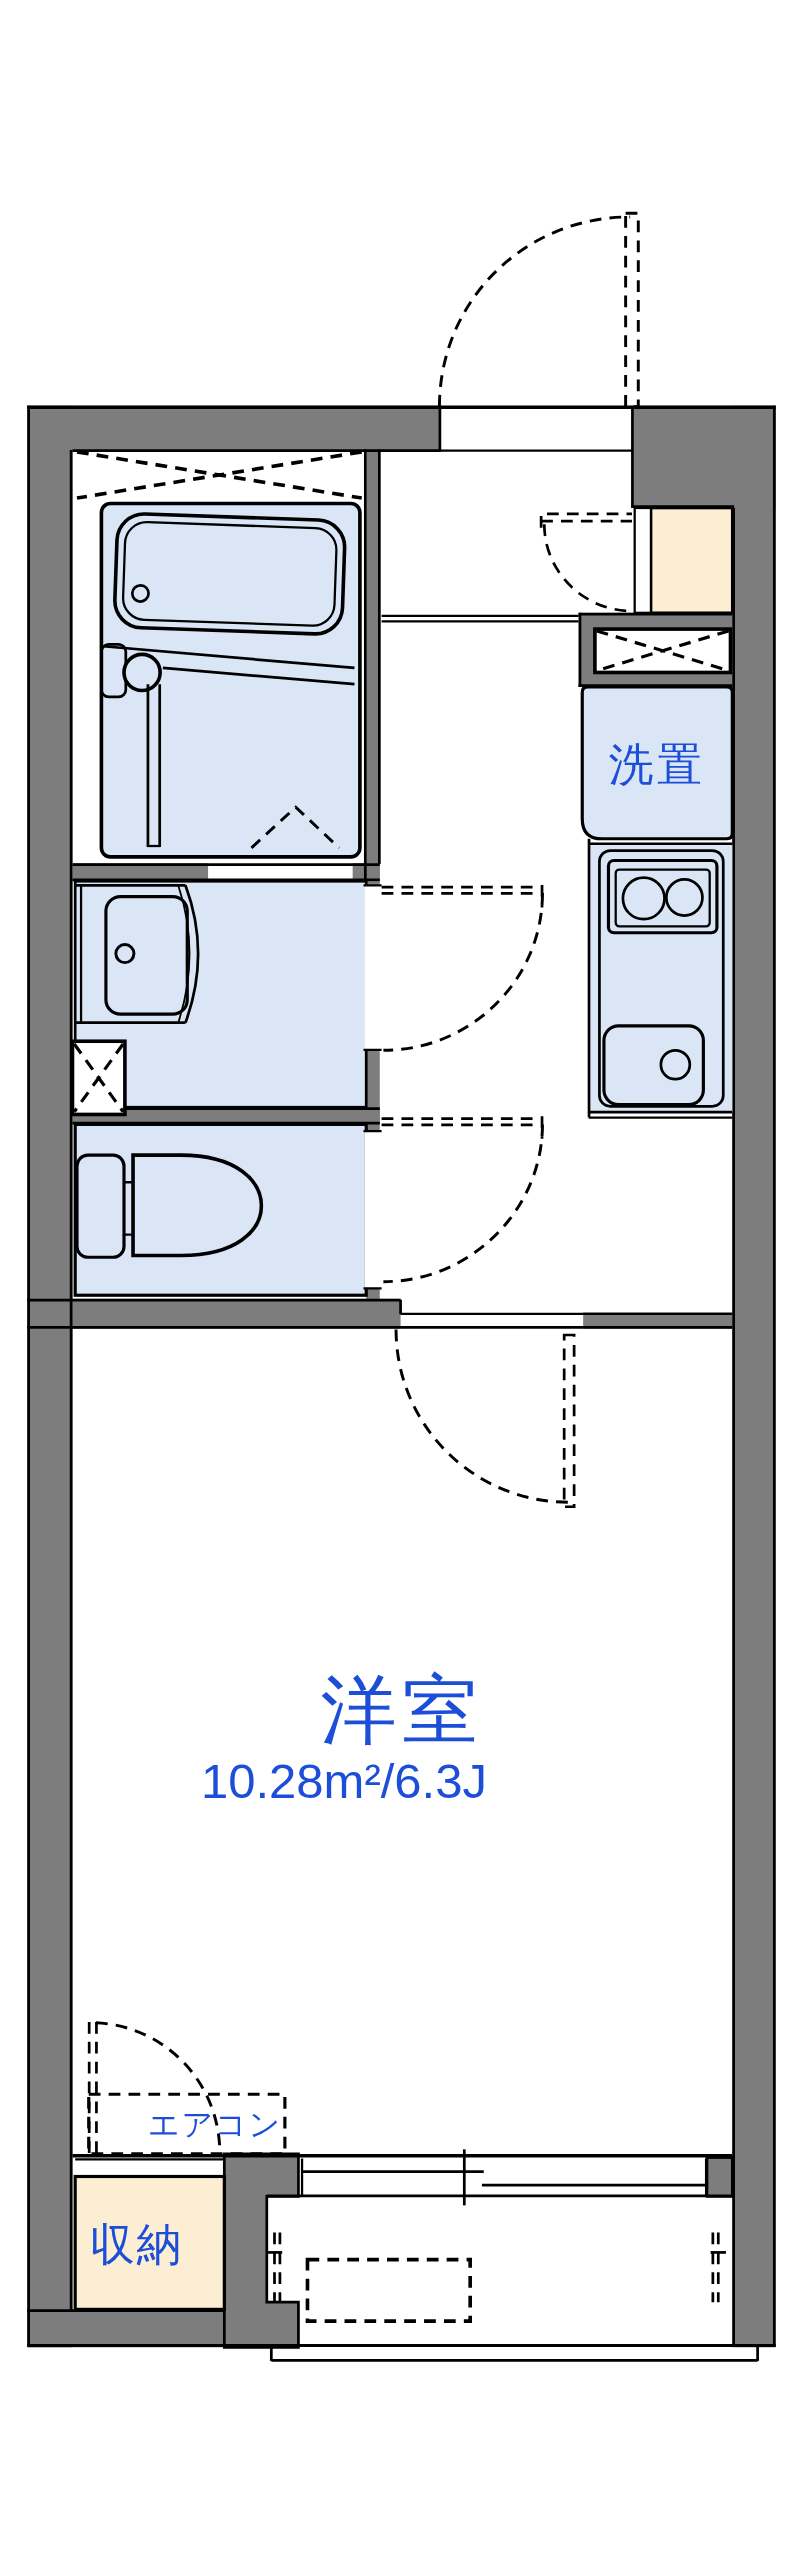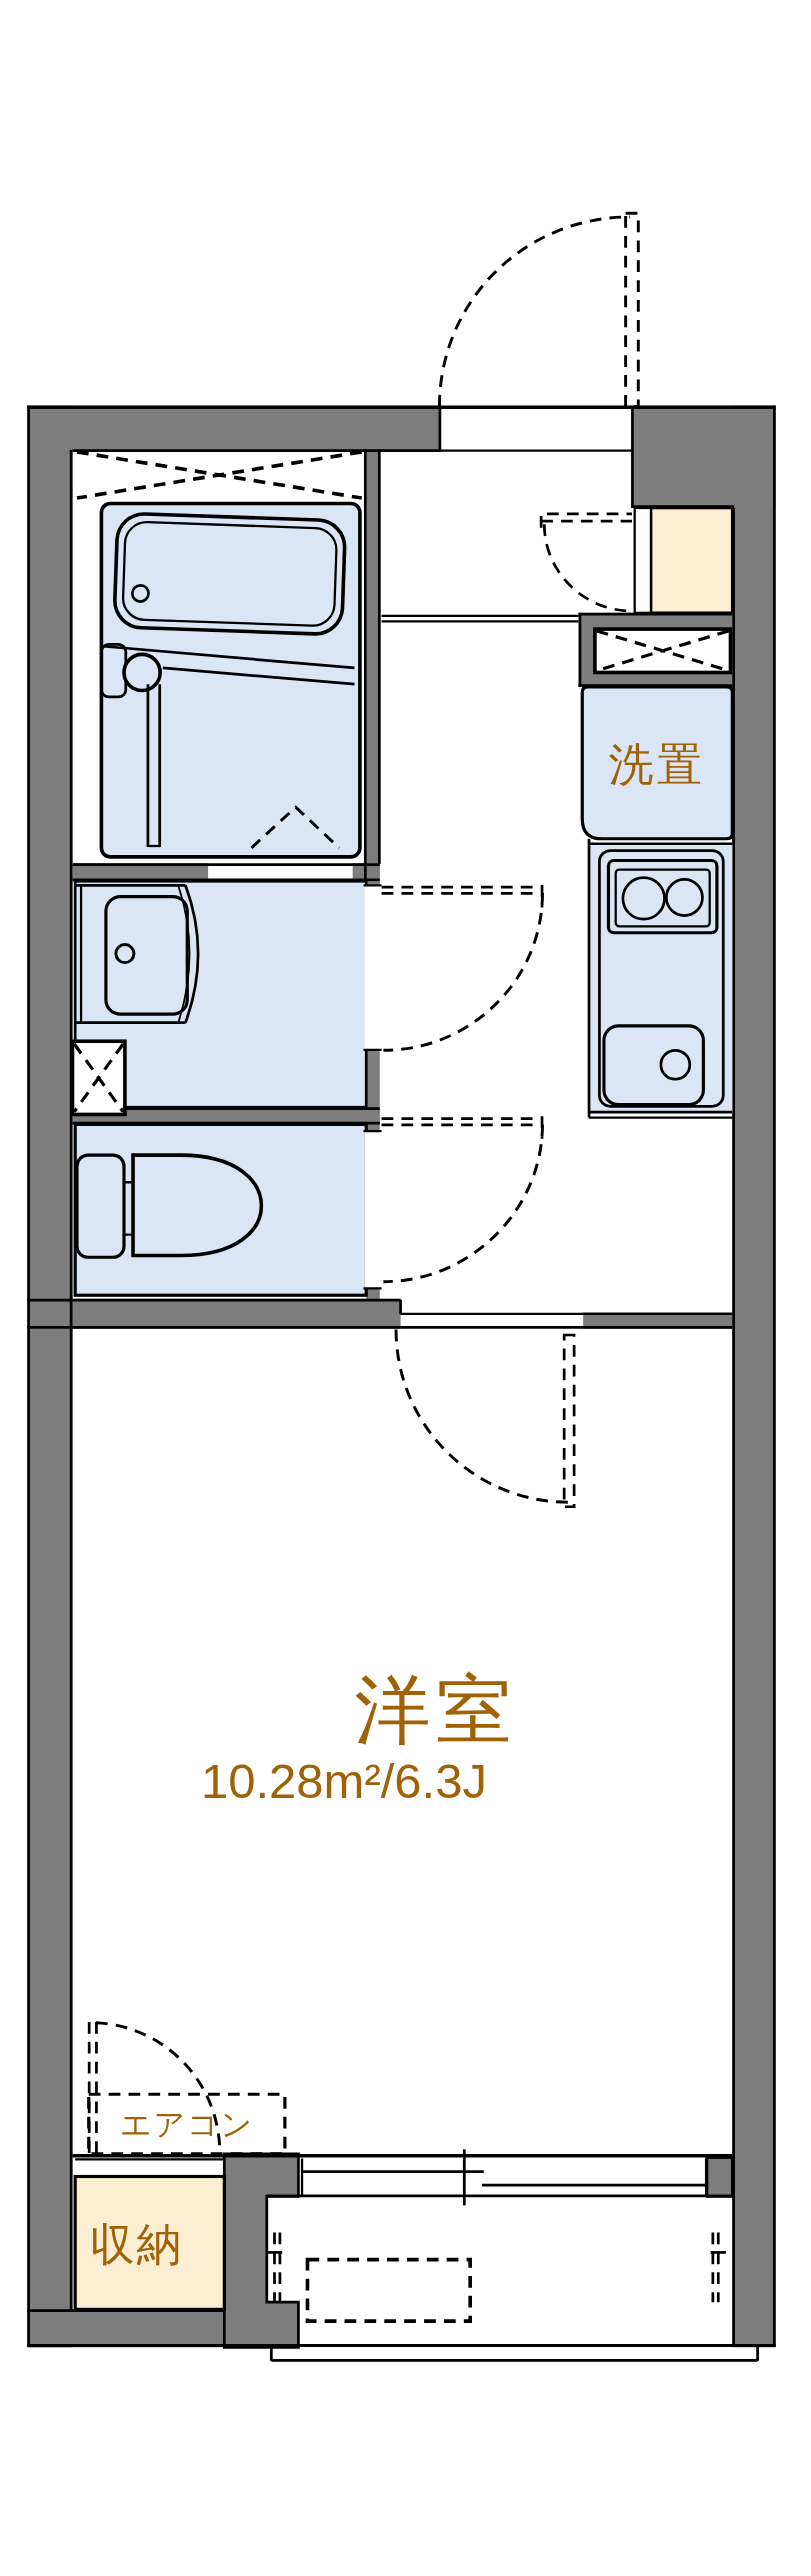--- a/index.html
+++ b/index.html
@@ -12,25 +12,25 @@
   html,body{margin:0;padding:0;background:var(--background);}
   #stage{position:relative;width:812px;height:2576px;background:var(--background);
          font-family:"Liberation Sans", sans-serif;overflow:hidden;}
   #plan-svg{position:absolute;left:0;top:0;}
   .wall{fill:var(--wall);stroke:none;}
   .lno{stroke:var(--line);fill:none;}
   .fix{fill:var(--fixture_fill);}
   .cream{fill:var(--entrance_fill);}
   .white{fill:#ffffff;}
   .dsh{stroke:var(--line);fill:none;stroke-dasharray:13 9;}
-  .lbl{position:absolute;color:#a16207;text-align:center;line-height:1.1;white-space:nowrap;}
-  #label-room{left:72px;top:1668px;width:660px;font-size:76px;letter-spacing:5.4px;padding-left:34px;}
+  .lbl{position:absolute;color:#1d4ed8;text-align:center;line-height:1.1;white-space:nowrap;}
+  #label-room{left:72px;top:1668px;width:660px;font-size:76px;letter-spacing:5.4px;}
   #label-area{left:72px;top:1755px;width:544px;font-size:49px;}
   #label-sentaku{left:582px;top:740px;width:150px;font-size:45px;letter-spacing:3.6px;}
-  #label-aircon{left:89px;top:2108px;width:196px;font-size:31px;letter-spacing:1.8px;}
+  #label-aircon{left:89px;top:2108px;width:196px;font-size:31px;letter-spacing:1.8px;padding-left:28px;}
   #label-storage{left:62px;top:2220px;width:149px;font-size:45px;letter-spacing:1.8px;}
 </style>
 </head>
 <body>
 
 <div id="stage">
   <svg id="plan-svg" width="812" height="2576" viewBox="0 0 898 2850">
 
     <g>
       <rect class="wall" x="30" y="449" width="50" height="2148"></rect>

